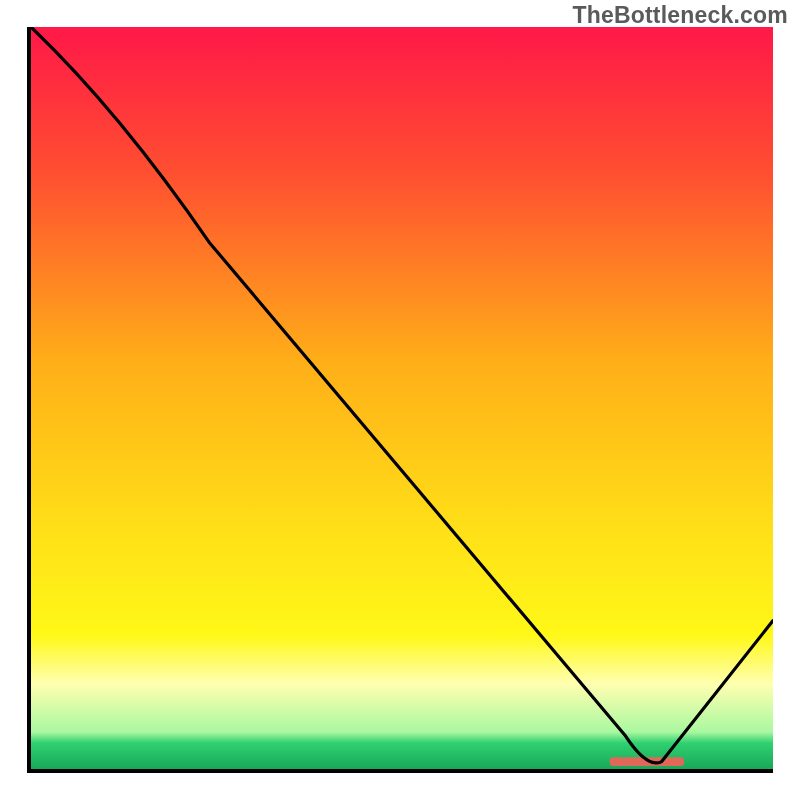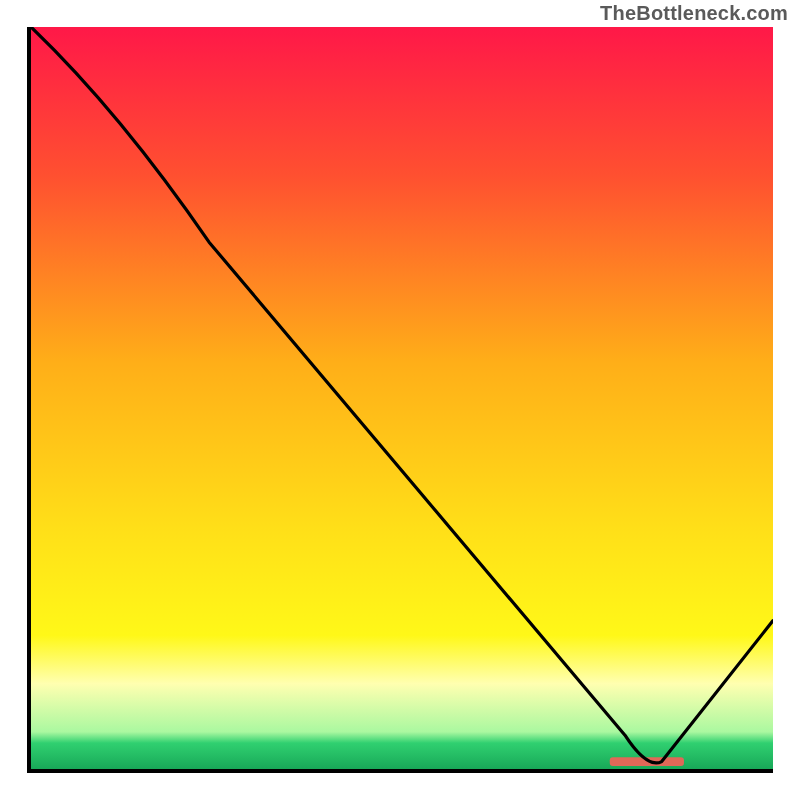--- a/index.html
+++ b/index.html
@@ -12,21 +12,21 @@
   }
   .container {
     position: relative;
     width: 800px;
     height: 800px;
   }
   .watermark {
     position: absolute;
     top: 2px;
     right: 12px;
-    font-size: 20px;
+    font-size: 23px;
     font-weight: bold;
     color: #5a5a5a;
     letter-spacing: 0.2px;
   }
   .plot-frame {
     position: absolute;
     left: 27px;
     top: 27px;
     width: 746px;
     height: 746px;

